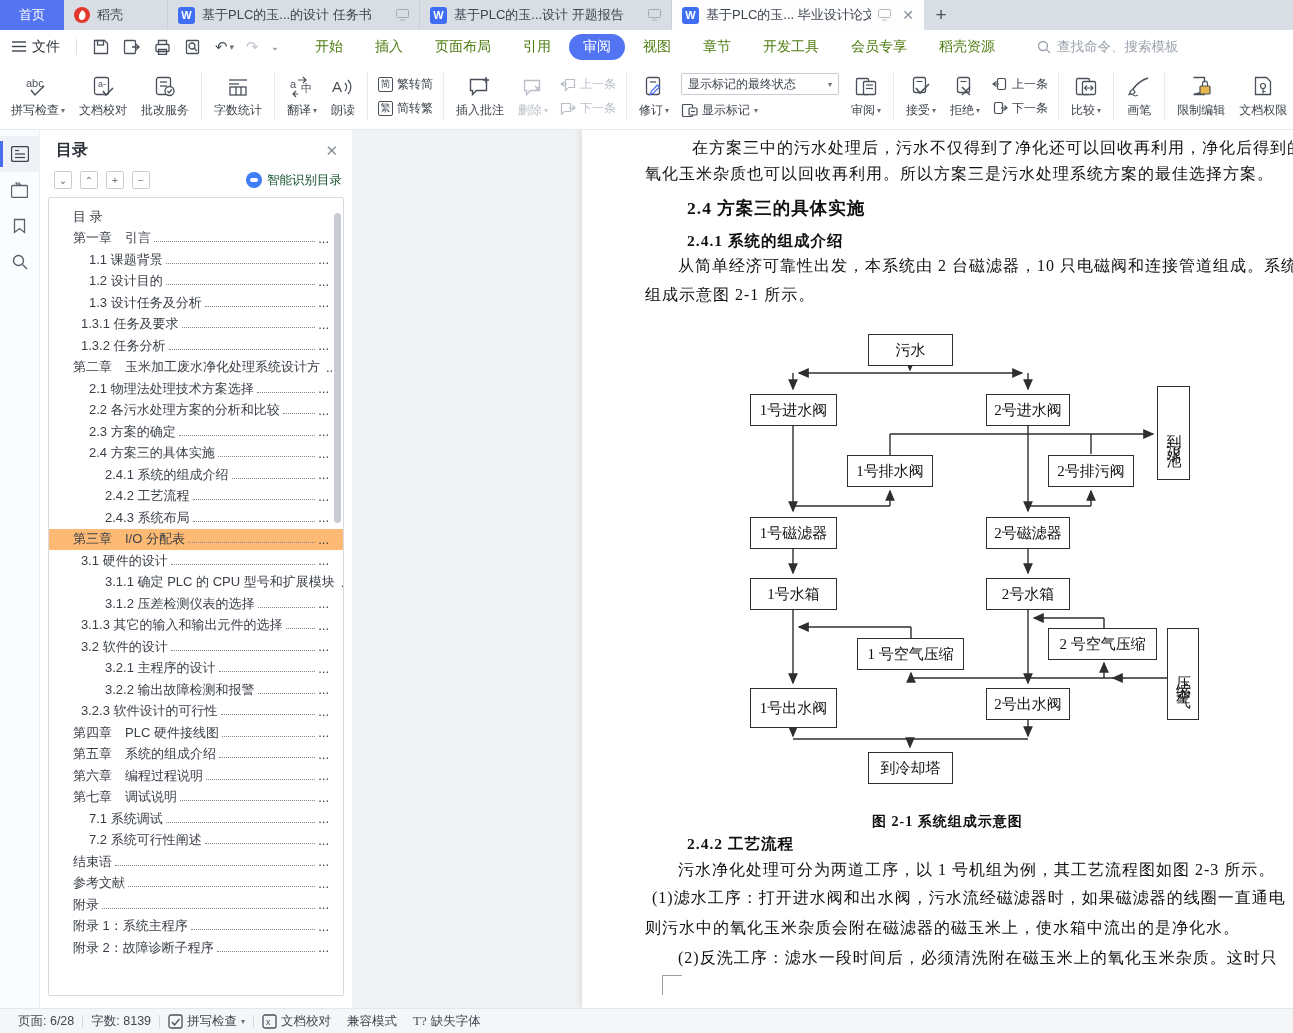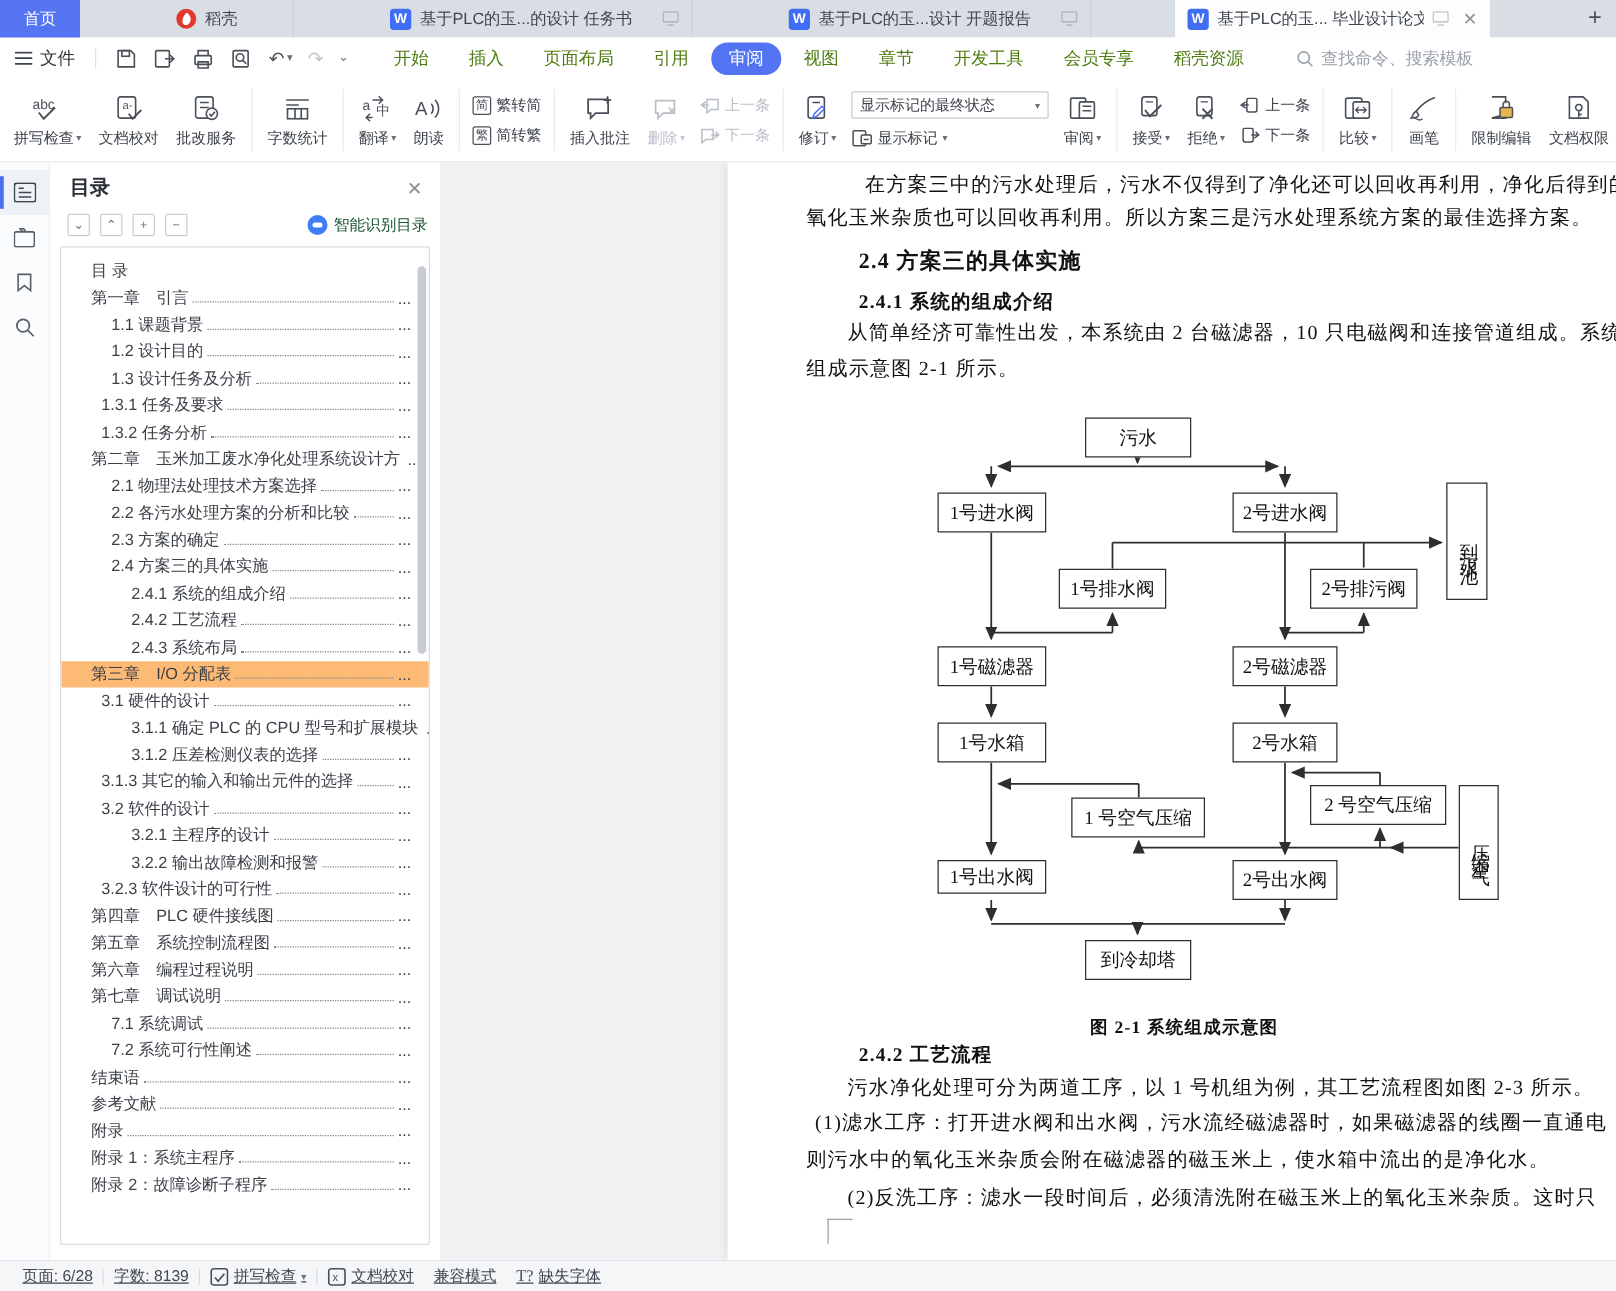--- a/index.html
+++ b/index.html
@@ -1,20 +1,20 @@
 <!DOCTYPE html>
 <html><head>
 <meta charset="utf-8">
 <style>
   * { margin:0; padding:0; box-sizing:border-box; }
   html,body { width:1293px; height:1033px; overflow:hidden; }
   body { font-family:"Liberation Sans","DejaVu Sans",sans-serif; background:#fff; color:#3d434c; position:relative; }
 
   
-  .tabbar { height:30px; background:#d9dee5; display:flex; align-items:stretch;justify-content:space-between; }
+  .tabbar { height:30px; background:#d9dee5; display:flex; align-items:stretch; }
   .tab { display:flex; align-items:center; font-size:13px; color:#3f4650; padding:0 10px; border-right:1px solid #cbd1d9; position:relative; }
   .tab-home { width:64px; justify-content:center; background:#5574f2; color:#fff; border-right:none; }
   .tab-docer { width:104px; gap:7px; }
   .tab-doc { width:252px; gap:7px; }
   .tab-doc.active { background:#fdfdfe; border-right:none; }
   .tab-title { flex:1; white-space:nowrap; overflow:hidden; }
   .wbadge { width:17px; height:17px; border-radius:3px; background:#3f6ef4; color:#fff; font-size:11px; font-weight:bold; display:flex; align-items:center; justify-content:center; flex:0 0 auto; }
   .docer-logo { width:16px; height:16px; border-radius:50%; background:#e2382e; color:#fff; display:flex; align-items:center; justify-content:center; flex:0 0 auto; }
   .docer-logo svg { display:block; }
   .mon { flex:0 0 auto; opacity:.55; }
@@ -81,21 +81,21 @@
   .doc.b { font-weight:bold; }
   .corner { position:absolute; left:80px; top:845px; width:20px; height:20px; border-top:1px solid #9aa0a8; border-left:1px solid #9aa0a8; }
 
   
   .fc-box { position:absolute; border:1px solid #2e2e2e; background:#fff; display:flex; align-items:center; justify-content:center; font-family:"Liberation Serif","DejaVu Serif",serif; font-size:15px; color:#111; white-space:nowrap; }
   .fc-box.vert { writing-mode:vertical-rl; letter-spacing:6px; padding-top:4px; }
   #fc-svg { position:absolute; left:0; top:0; }
 
   
   .statusbar { height:25px; background:#f5f6f8; border-top:1px solid #e3e6ea; display:flex; align-items:center; font-size:12.5px; color:#40464f; padding-left:10px; }
-  .sb-item { display:flex; align-items:center; gap:4px; padding:0 8px;text-decoration:underline; }
+  .sb-item { display:flex; align-items:center; gap:4px; padding:0 8px; }
   .sb-sep { width:1px; height:13px; background:#d7dbe1; }
   .tq { font-family:"Liberation Serif",serif; font-size:13px; color:#4a505a; }
   svg.ic { display:block; }
 </style>
 </head>
 <body>
 
 <div class="tabbar">
   <div class="tab tab-home">
       <span>首页</span>
@@ -644,21 +644,21 @@
             <span class="toc-lbl">3.2.3 软件设计的可行性</span>
             <span class="toc-lead"></span>
             <span class="toc-tail">...</span>
           </div>
           <div class="toc-row" style="padding-left: 24px;">
             <span class="toc-lbl">第四章　PLC 硬件接线图</span>
             <span class="toc-lead"></span>
             <span class="toc-tail">...</span>
           </div>
           <div class="toc-row" style="padding-left: 24px;">
-            <span class="toc-lbl">第五章　系统控制流程图</span>
+            <span class="toc-lbl">第五章　系统的组成介绍</span>
             <span class="toc-lead"></span>
             <span class="toc-tail">...</span>
           </div>
           <div class="toc-row" style="padding-left: 24px;">
             <span class="toc-lbl">第六章　编程过程说明</span>
             <span class="toc-lead"></span>
             <span class="toc-tail">...</span>
           </div>
           <div class="toc-row" style="padding-left: 24px;">
             <span class="toc-lbl">第七章　调试说明</span>
@@ -759,21 +759,21 @@
       <div class="fc-box vert" style="left:575px; top:256px; width:33px; height:94px;">到污水池</div>
       <div class="fc-box" style="left:265px; top:325px; width:86px;  height:32px;">1号排水阀</div>
       <div class="fc-box" style="left:466px; top:325px; width:86px;  height:32px;">2号排污阀</div>
       <div class="fc-box" style="left:168px; top:387px; width:87px;  height:32px;">1号磁滤器</div>
       <div class="fc-box" style="left:404px; top:387px; width:84px;  height:32px;">2号磁滤器</div>
       <div class="fc-box" style="left:168px; top:448px; width:87px;  height:32px;">1号水箱</div>
       <div class="fc-box" style="left:404px; top:448px; width:84px;  height:32px;">2号水箱</div>
       <div class="fc-box" style="left:275px; top:508px; width:107px; height:32px;">1 号空气压缩</div>
       <div class="fc-box" style="left:466px; top:498px; width:109px; height:32px;">2 号空气压缩</div>
       <div class="fc-box vert" style="left:585px; top:498px; width:32px; height:92px;">压缩空气</div>
-      <div class="fc-box" style="left:168px; top:558px; width:87px;  height:27px;">1号出水阀</div>
+      <div class="fc-box" style="left:168px; top:558px; width:87px;  height:40px;">1号出水阀</div>
       <div class="fc-box" style="left:404px; top:558px; width:84px;  height:32px;">2号出水阀</div>
       <div class="fc-box" style="left:286px; top:622px; width:85px;  height:32px;">到冷却塔</div>
 
       <div class="doc b" style="left:290px; top:683px; font-size:14px;">图 2-1 系统组成示意图</div>
       <div class="doc b" style="left:105px; top:704px; font-size:15.5px;">2.4.2 工艺流程</div>
       <div class="doc" style="left:96px; top:730px;">污水净化处理可分为两道工序，以 1 号机组为例，其工艺流程图如图 2-3 所示。</div>
       <div class="doc" style="left:70px; top:758px;">(1)滤水工序：打开进水阀和出水阀，污水流经磁滤器时，如果磁滤器的线圈一直通电，</div>
       <div class="doc" style="left:63px; top:788px;">则污水中的氧化玉米杂质会附在磁滤器的磁玉米上，使水箱中流出的是净化水。</div>
       <div class="doc" style="left:96px; top:818px;">(2)反洗工序：滤水一段时间后，必须清洗附在磁玉米上的氧化玉米杂质。这时只</div>
       <div class="corner"></div>

